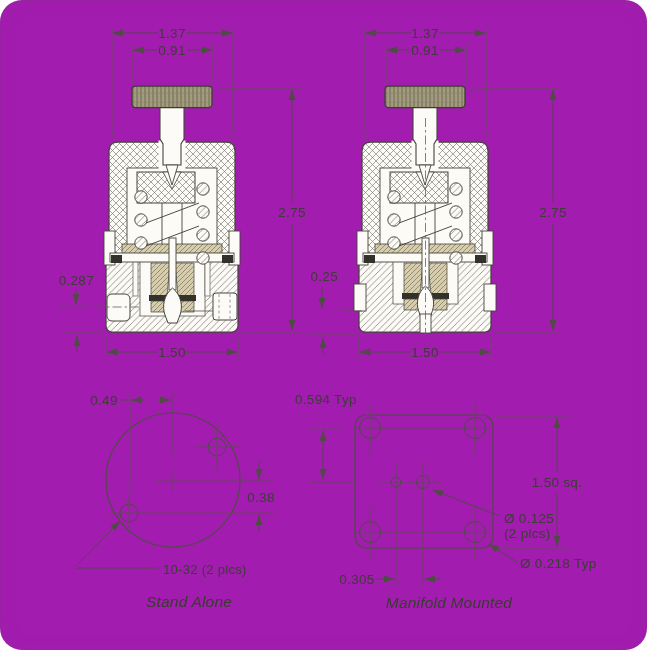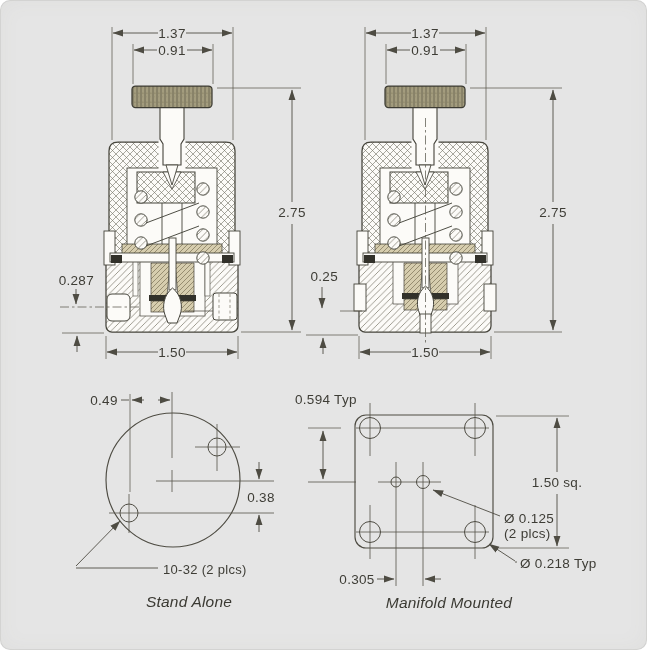--- a/index.html
+++ b/index.html
@@ -1,20 +1,20 @@
 <!DOCTYPE html>
 <html><head>
 <meta charset="utf-8">
 <style>
   html,body{margin:0;padding:0;background:#ffffff;}
   #page{
     position:relative;
     width:647px;height:650px;
-    background:#e5e5e5;
-    border-radius:10px;
+    background:#a21caf;
+    border-radius:22px;
     box-shadow: inset 0 0 0 1px rgba(90,88,80,0.10), inset 0 0 22px rgba(120,115,100,0.05);
     overflow:hidden;
     font-family:"Liberation Sans", sans-serif;
   }
   svg text{
     font-family:"Liberation Sans", sans-serif;
     fill:#3e3d36;
     font-size:13.5px;
     letter-spacing:0.3px;
   }

